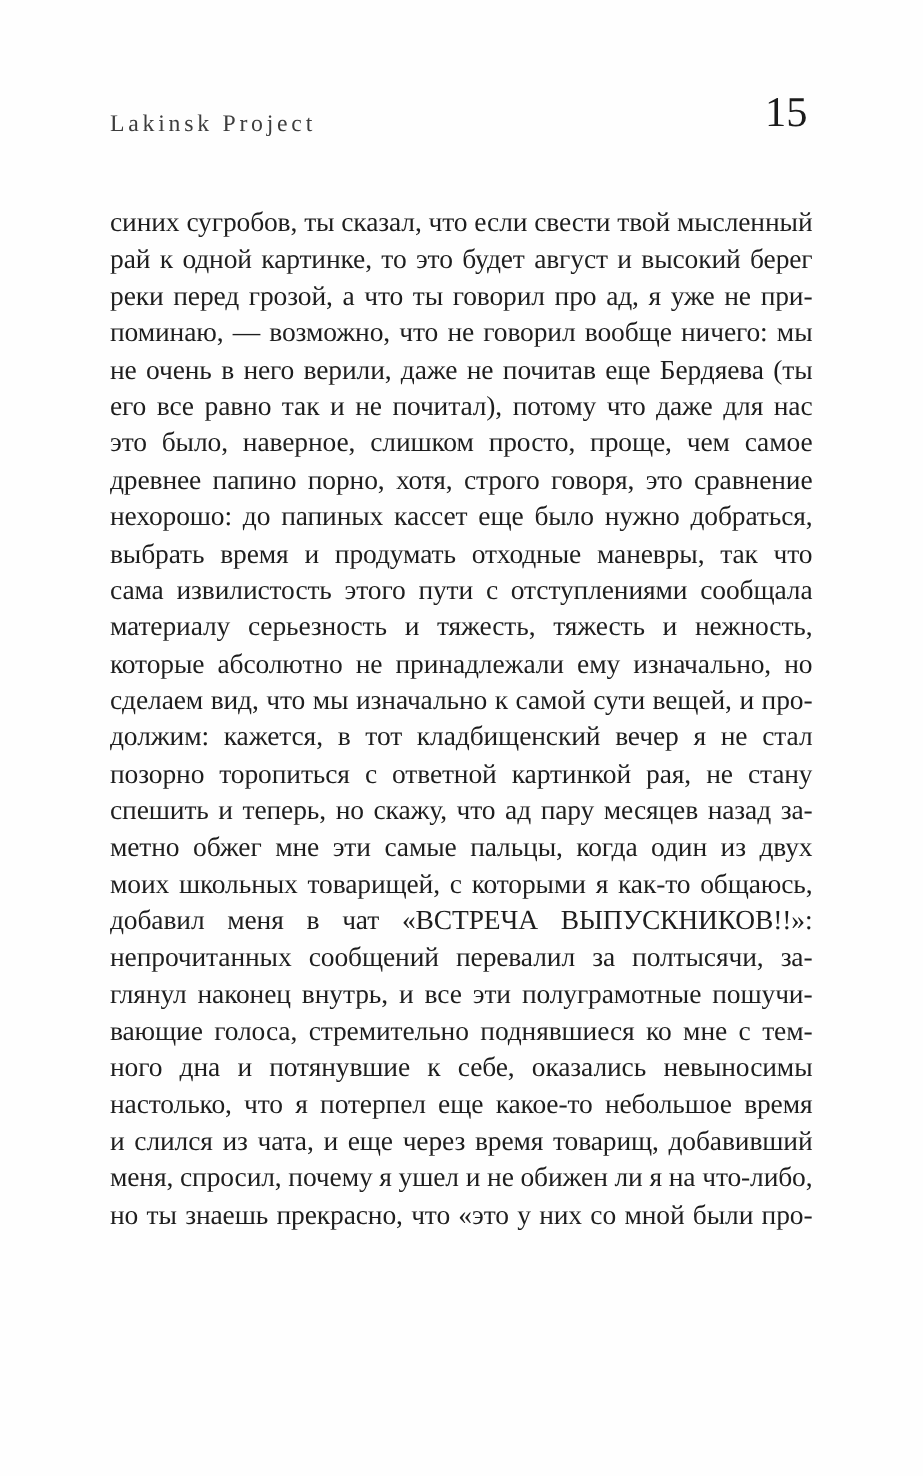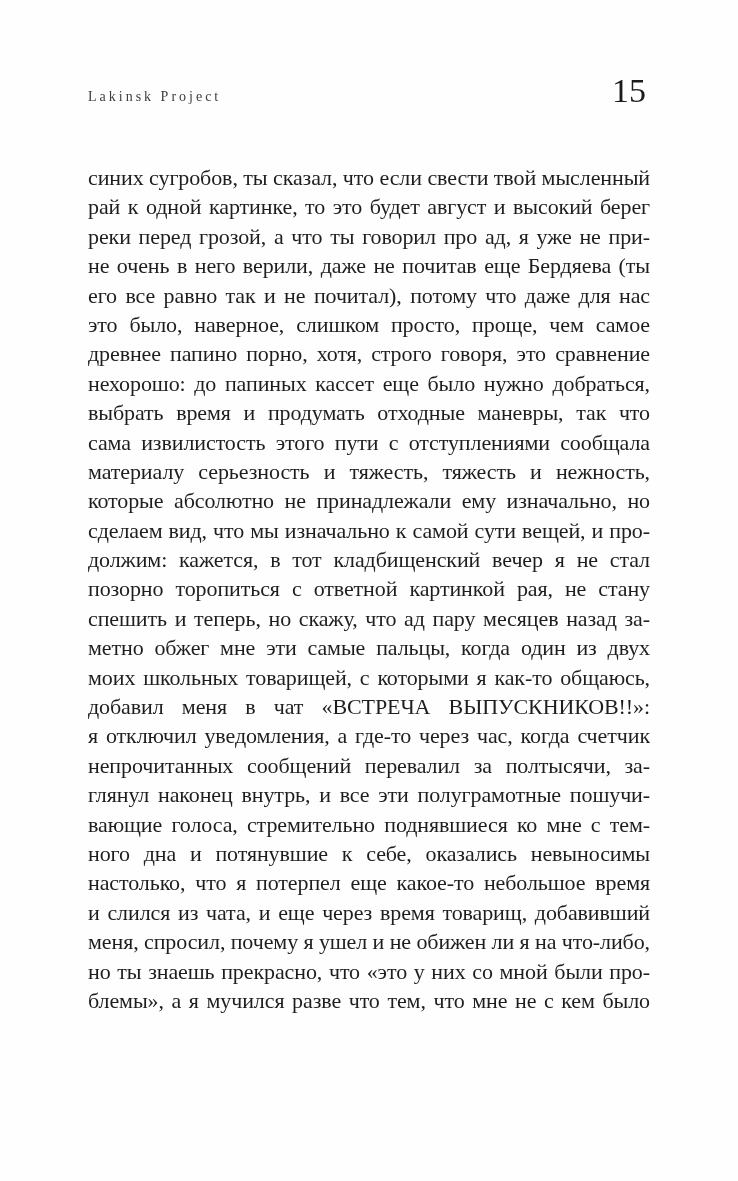--- a/index.html
+++ b/index.html
@@ -16,21 +16,21 @@
   .page {
     position: relative;
     width: 738px;
     height: 1181px;
     background: var(--bg, #fefefe);
   }
   .running-title {
     position: absolute;
     left: 88px;
     top: 89px;
-    font-size: 14px;
+    font-size: 19px;
     letter-spacing: 3px;
     color: var(--title-color, #3d3d3d);
     white-space: nowrap;
   }
   .page-number {
     position: absolute;
     right: 92px;
     top: 72px;
     font-size: 34px;
     line-height: 38px;
@@ -56,40 +56,39 @@
 </head>
 <body>
 
 <div class="page">
   <span class="running-title">Lakinsk Project</span>
   <span class="page-number">15</span>
   <div class="text-block">
       <div class="text-line">синих сугробов, ты сказал, что если свести твой мысленный</div>
       <div class="text-line">рай к одной картинке, то это будет август и высокий берег</div>
       <div class="text-line">реки перед грозой, а что ты говорил про ад, я уже не при-</div>
+      <div class="text-line">поминаю, — возможно, что не говорил вообще ничего: мы</div>
       <div class="text-line">не очень в него верили, даже не почитав еще Бердяева (ты</div>
       <div class="text-line">его все равно так и не почитал), потому что даже для нас</div>
       <div class="text-line">это было, наверное, слишком просто, проще, чем самое</div>
       <div class="text-line">древнее папино порно, хотя, строго говоря, это сравнение</div>
       <div class="text-line">нехорошо: до папиных кассет еще было нужно добраться,</div>
       <div class="text-line">выбрать время и продумать отходные маневры, так что</div>
       <div class="text-line">сама извилистость этого пути с отступлениями сообщала</div>
       <div class="text-line">материалу серьезность и тяжесть, тяжесть и нежность,</div>
       <div class="text-line">которые абсолютно не принадлежали ему изначально, но</div>
       <div class="text-line">сделаем вид, что мы изначально к самой сути вещей, и про-</div>
       <div class="text-line">должим: кажется, в тот кладбищенский вечер я не стал</div>
       <div class="text-line">позорно торопиться с ответной картинкой рая, не стану</div>
       <div class="text-line">спешить и теперь, но скажу, что ад пару месяцев назад за-</div>
       <div class="text-line">метно обжег мне эти самые пальцы, когда один из двух</div>
       <div class="text-line">моих школьных товарищей, с которыми я как-то общаюсь,</div>
       <div class="text-line">добавил меня в чат «ВСТРЕЧА ВЫПУСКНИКОВ!!»: сперва</div>
-      <div class="text-line">я отключил уведомления, а где-то через час, когда счетчик</div>
       <div class="text-line">непрочитанных сообщений перевалил за полтысячи, за-</div>
       <div class="text-line">глянул наконец внутрь, и все эти полуграмотные пошучи-</div>
       <div class="text-line">вающие голоса, стремительно поднявшиеся ко мне с тем-</div>
       <div class="text-line">ного дна и потянувшие к себе, оказались невыносимы</div>
       <div class="text-line">настолько, что я потерпел еще какое-то небольшое время</div>
       <div class="text-line">и слился из чата, и еще через время товарищ, добавивший</div>
       <div class="text-line">меня, спросил, почему я ушел и не обижен ли я на что-либо,</div>
       <div class="text-line">но ты знаешь прекрасно, что «это у них со мной были про-</div>
-      <div class="text-line">блемы», а я мучился разве что тем, что мне не с кем было</div>
     </div>
 </div>
 
 </body></html>

